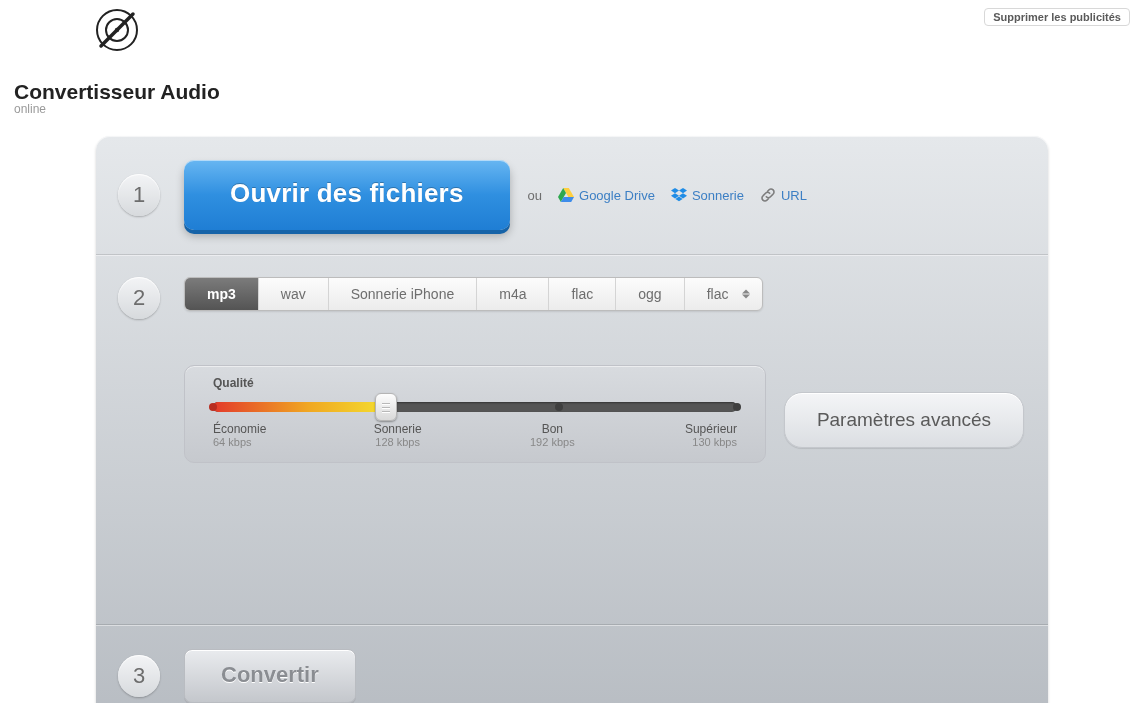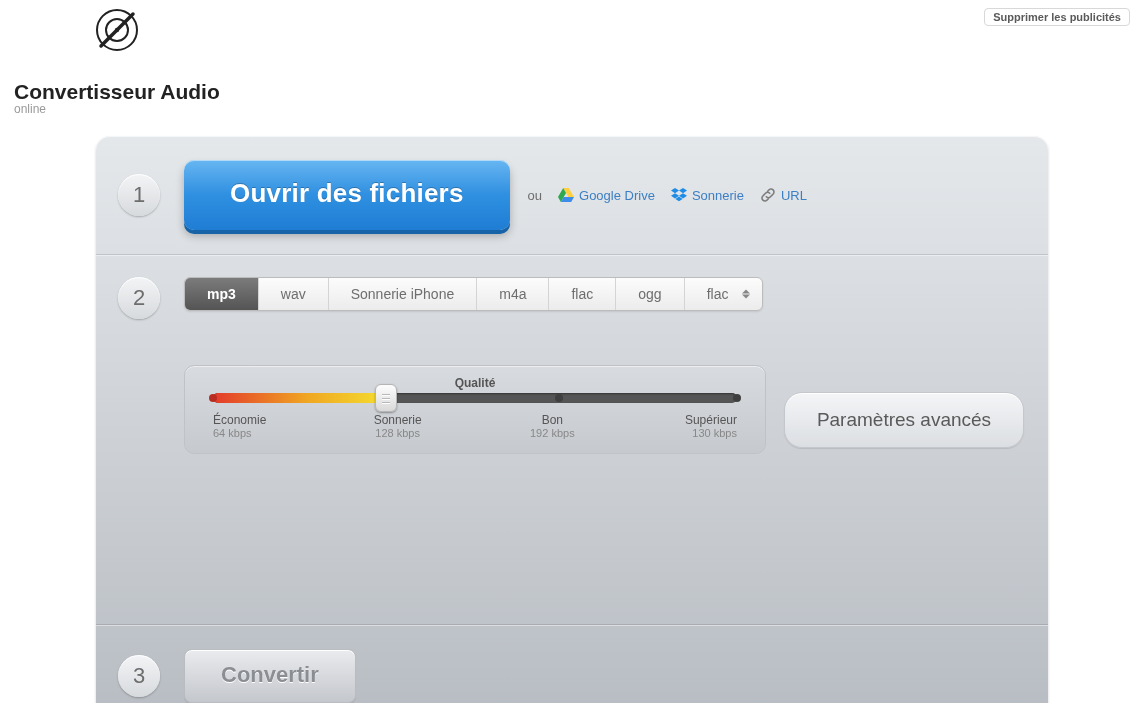--- a/index.html
+++ b/index.html
@@ -128,21 +128,21 @@
     margin-top: 18px;
   }
   .quality-panel {
     width: 582px;
     border: 1px solid #c0c2c8;
     border-radius: 10px;
     padding: 10px 28px 14px;
     background: linear-gradient(180deg,#d8dbdf,#c6c9ce);
     box-shadow: inset 0 1px 0 rgba(255,255,255,.5);
   }
-  .quality-title { text-align: center; font-size: 12px; color: #555; font-weight: 700; margin-bottom: 3px; }
+  .quality-title { font-size: 12px; color: #555; font-weight: 700; margin-bottom: 12px; }
   .slider-track {
     position: relative;
     height: 10px;
     border-radius: 6px;
     background: #555;
     box-shadow: inset 0 1px 2px rgba(0,0,0,.4);
   }
   .slider-fill {
     position: absolute; left: 0; top: 0; bottom: 0;
     width: 33%;

